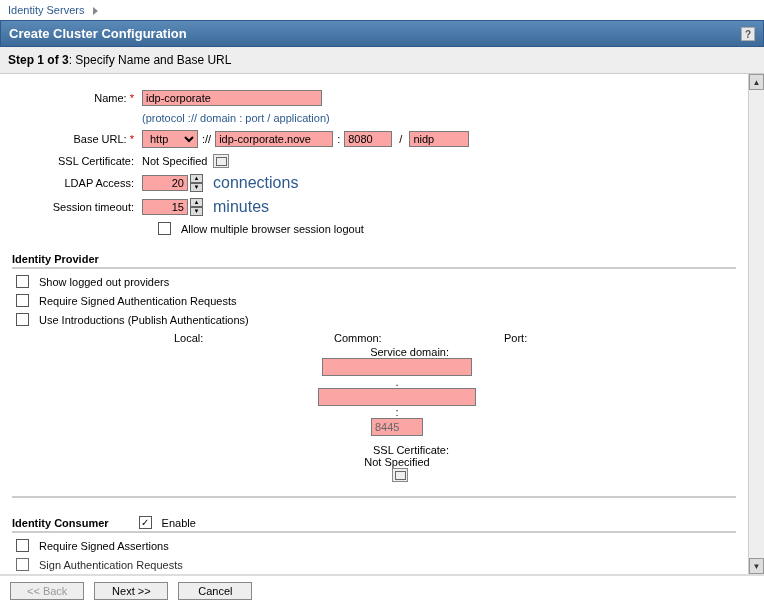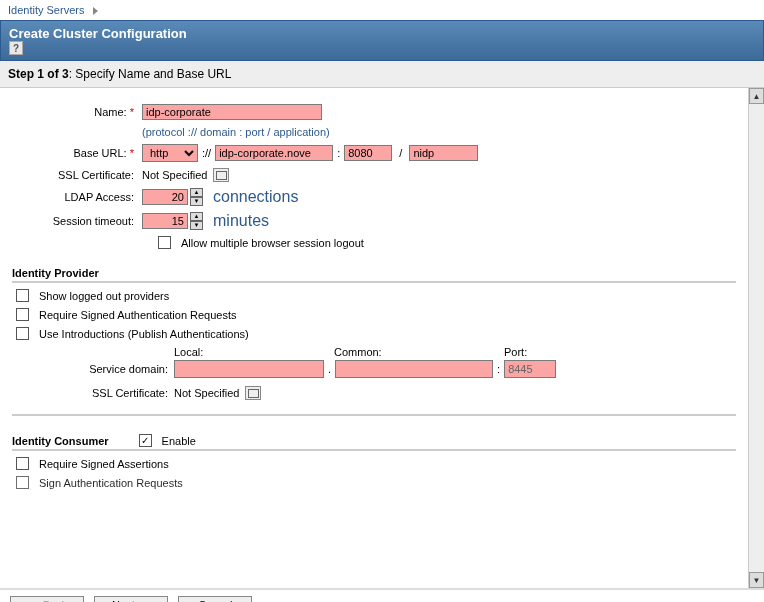--- a/index.html
+++ b/index.html
@@ -1,19 +1,19 @@
 <!DOCTYPE html>
 <html><head>
 <meta charset="utf-8">
 <style>
 * { box-sizing: border-box; margin: 0; padding: 0; }
 body { font-family: Arial, Helvetica, sans-serif; font-size: 11px; color: #000; background: #fff; width: 764px; }
 .breadcrumb { padding: 4px 8px; font-size: 11px; color: #2c5a8e; }
 .breadcrumb .arrow { display: inline-block; width: 0; height: 0; border-top: 4px solid transparent; border-bottom: 4px solid transparent; border-left: 5px solid #888; margin-left: 6px; vertical-align: middle; }
-.titlebar { background: linear-gradient(#5a8ab8, #3d6a98); color: #fff; font-weight: bold; font-size: 13px; padding: 5px 8px; display: flex; justify-content: space-between; align-items: flex-start; border: 1px solid #2c5a8e; flex-direction: column; }
+.titlebar { background: linear-gradient(#5a8ab8, #3d6a98); color: #fff; font-weight: bold; font-size: 13px; padding: 5px 8px; display: flex; justify-content: space-between; align-items: flex-end; border: 1px solid #2c5a8e; }
 .help-icon { width: 14px; height: 14px; background: #e8e8e8; color: #555; font-size: 10px; font-weight: bold; display: inline-flex; align-items: center; justify-content: center; border: 1px solid #aaa; cursor: pointer; }
 .stepbar { background: #eee; padding: 6px 8px; font-size: 12px; border-bottom: 1px solid #ccc; }
 .stepbar b { font-weight: bold; }
 .content-wrap { display: flex; height: 500px; }
 .content { flex: 1; padding: 10px 12px; overflow: hidden; }
 .scrollbar { width: 16px; background: #eee; border-left: 1px solid #ccc; position: relative; }
 .scroll-arrow { width: 100%; height: 16px; background: #ddd; border: 1px solid #999; display:flex; align-items:center; justify-content:center; font-size:8px; color:#333; cursor:pointer; }
 .scroll-arrow.bottom { position: absolute; bottom: 0; }
 .form-row { display: flex; align-items: center; margin: 6px 0; }
 .label-col { width: 130px; text-align: right; padding-right: 8px; }
@@ -24,21 +24,21 @@
 .proto-row .sep { margin: 0 4px; }
 .spin { display: inline-flex; flex-direction: column; margin-left: 2px; vertical-align: middle; }
 .spin .btn { width: 13px; height: 9px; border: 1px solid #666; background: #ddd; font-size: 6px; line-height: 7px; text-align: center; cursor: pointer; }
 .link-text { color: #2c5a8e; }
 .section-head { font-weight: bold; margin-top: 18px; padding-bottom: 2px; border-bottom: 2px solid #ccc; }
 .section-cut { border-bottom: 2px solid #ccc; margin-top: 14px; }
 .checkbox-row { display: flex; align-items: center; margin: 6px 0 6px 4px; }
 .svc-grid { margin-left: 46px; margin-top: 4px; }
 .svc-head { display: flex; }
 .svc-head div { font-size: 11px; }
-.svc-row { display: flex; align-items: center; margin-top: 2px; }
+.svc-row { display: flex; align-items: center; margin-top: 2px; flex-direction: column; }
 .svc-label { width: 116px; text-align: right; padding-right: 6px; }
 .svc-input { background: #ddd; border: 1px solid #999; height: 18px; }
 .browse-icon { display: inline-block; width: 16px; height: 14px; border: 1px solid #888; background: #eee; margin-left: 6px; vertical-align: middle; position: relative; cursor:pointer; }
 .browse-icon::after { content: ""; position: absolute; left: 2px; top: 2px; width: 9px; height: 7px; border: 1px solid #666; }
 .check-square { width: 13px; height: 13px; border: 1px solid #555; background: #fff; display:inline-flex; align-items:center; justify-content:center; font-size:10px; margin-right:10px; }
 .check-square.checked::after { content: "✓"; }
 .footer { padding: 6px 10px; border-top: 2px solid #ddd; display: flex; gap: 10px; }
 .footer button { font-family: inherit; font-size: 11px; padding: 2px 16px; min-width: 74px; border: 1px solid #888; background: #eee; cursor: pointer; }
 .footer button:disabled { color: #999; cursor: default; }
 .indent-check { margin-left: 146px; display:flex; align-items:center; }
@@ -76,21 +76,21 @@
   </div>
 
   <div class="form-row proto-row">
     <div class="label-col"><span>Base URL:</span> <span class="req">*</span></div>
     <select style="width:56px"><option>http</option></select>
     <span class="sep">://</span>
     <input type="text" style="width: 118px;" value="idp-corporate.nove">
     <span class="sep">:</span>
     <input type="text" style="width: 48px;" value="8080">
     <span class="sep">&nbsp;/&nbsp;</span>
-    <input type="text" style="width: 69px;" value="nidp">
+    <input type="text" style="width: 60px;" value="nidp">
   </div>
 
   <div class="form-row">
     <div class="label-col">SSL Certificate:</div>
     <span>Not Specified</span>
     <span class="browse-icon"></span>
   </div>
 
   <div class="form-row">
     <div class="label-col">LDAP Access:</div>

